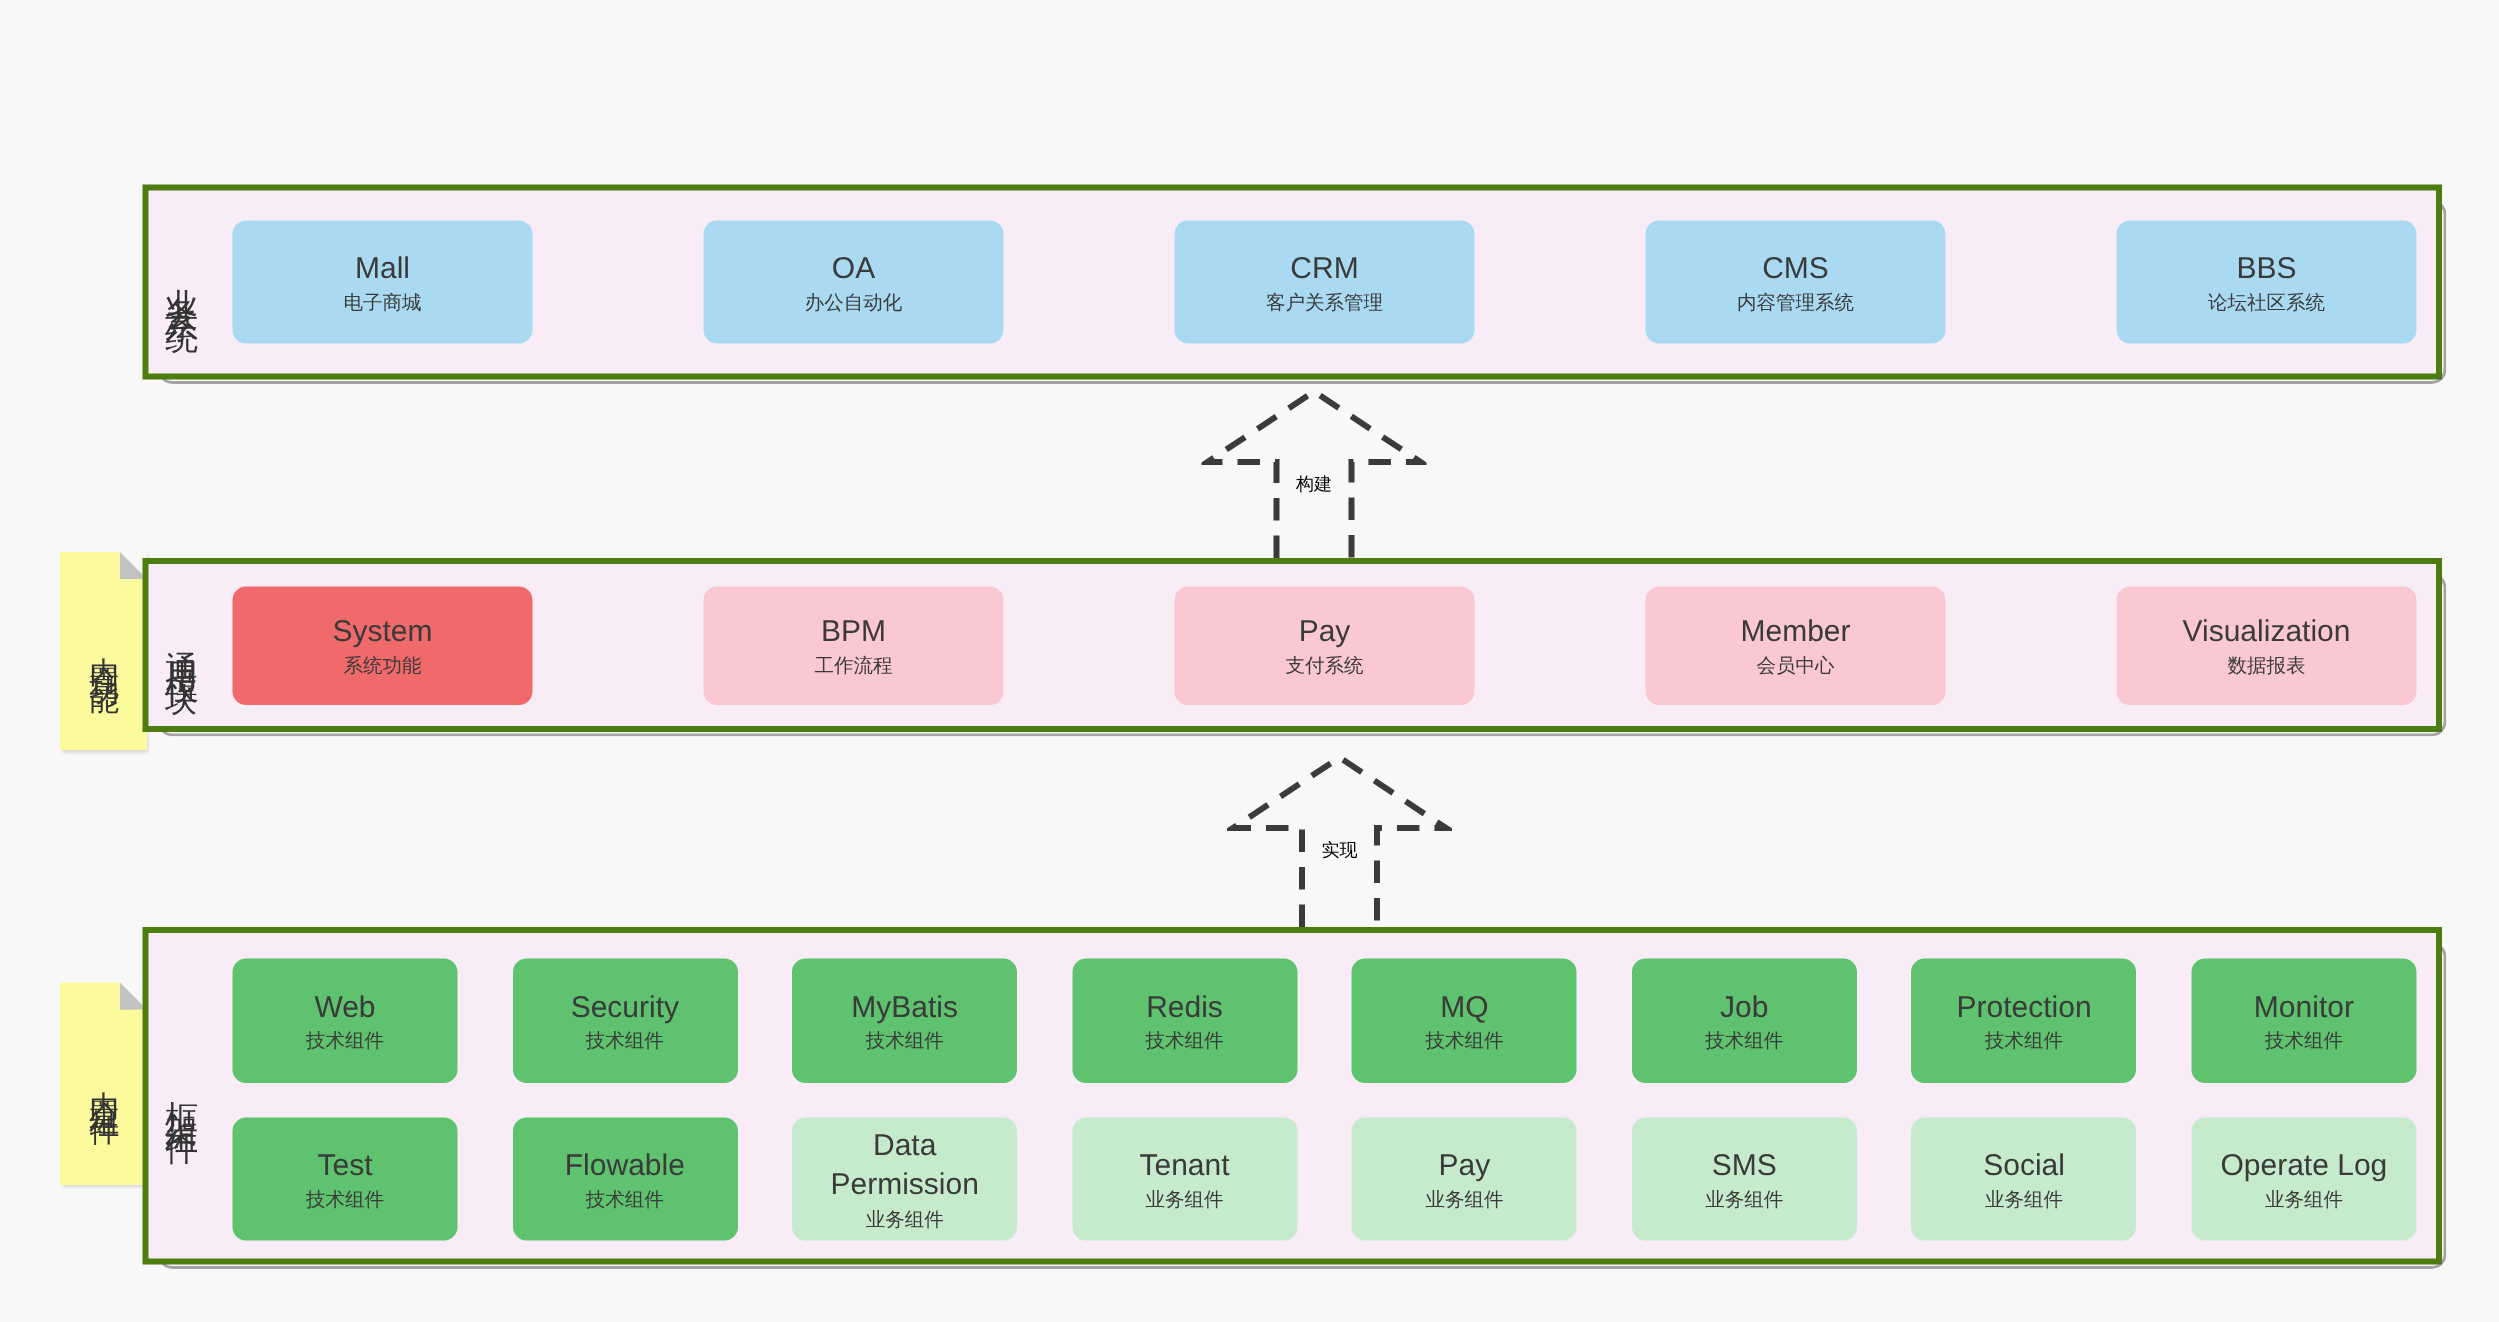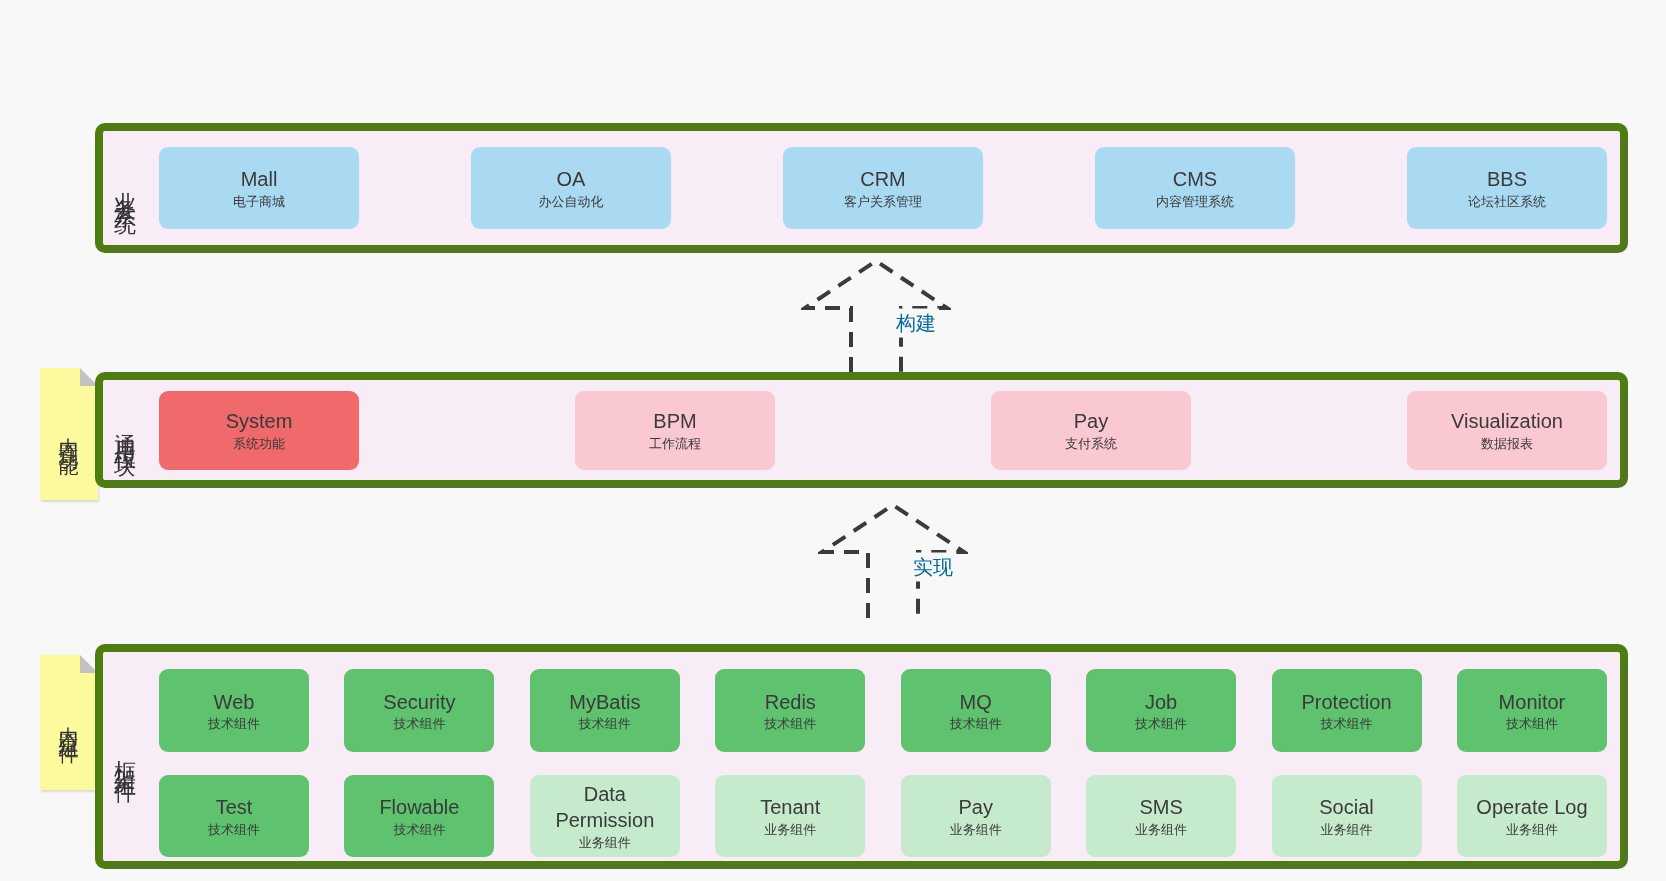--- a/index.html
+++ b/index.html
@@ -9,39 +9,39 @@
     font-family:"Liberation Sans","DejaVu Sans",sans-serif;
     color:#383838;
     overflow:hidden;
   }
   .stage{position:relative;width:1666px;height:881px;}
 
   
   .layer{
     position:absolute;left:95px;width:1533px;
     background:#f8edf7;
-    border:8px solid #4d7c0f;
-    border-radius:10px;
+    border:4px solid #4d7c0f;
+    border-radius:0;
     box-sizing:border-box;
     z-index:2;
   }
   
   .layer::after{
     content:"";
     position:absolute;
     top:6px;left:6px;right:-7px;bottom:-7px;
     border:2px solid rgba(95,95,95,0.55);
     border-top-color:transparent;
     border-left-color:transparent;
     border-radius:10px;
     pointer-events:none;
   }
   #layer-business{top:123px;height:130px;}
   #layer-modules{top:372px;height:116px;}
-  #layer-components{top:644px;height:225px;}
+  #layer-components{top:618px;height:225px;}
 
   .layer-label{
     position:absolute;
     left:11px;top:50%;
     transform:translateY(-50%);
     writing-mode:vertical-lr;
     text-orientation:upright;
     font-size:22px;
     letter-spacing:7px;
     color:#333;
@@ -120,24 +120,23 @@
     fill:none;
     stroke:#3b3b3b;
     stroke-width:4;
     stroke-dasharray:15 10;
     stroke-linejoin:miter;
   }
   .arrow-label{
     position:absolute;z-index:3;
     transform:translate(-50%,-50%);
     background:#f8f8f8;
-    font-size:20px;color:#0369a1;
+    font-size:12px;color:#000000;
     padding:1px 3px;
     white-space:nowrap;
-    margin-left:40px;
   }
   #arrow-build-label{left:876px;top:323px;}
   #arrow-implement-label{left:893px;top:567px;}
 </style>
 </head>
 <body>
 
 <div class="stage">
 
   <section class="layer" id="layer-business">
@@ -184,20 +183,24 @@
       </div>
       <div class="box box-lg" data-variant="pink">
         <div class="box-name">BPM</div>
         <div class="box-sub">工作流程</div>
       </div>
       <div class="box box-lg" data-variant="pink">
         <div class="box-name">Pay</div>
         <div class="box-sub">支付系统</div>
       </div>
       <div class="box box-lg" data-variant="pink">
+        <div class="box-name">Member</div>
+        <div class="box-sub">会员中心</div>
+      </div>
+      <div class="box box-lg" data-variant="pink">
         <div class="box-name">Visualization</div>
         <div class="box-sub">数据报表</div>
       </div>
     </div>
   </section>
 
   <svg class="arrow-svg" id="arrow-implement" width="150" height="116" viewBox="0 0 150 116">
     <path class="arrow-path" d="M50 116 V50 H4 L75 3 L146 50 H100 V116"></path>
   </svg>
   <span class="arrow-label" id="arrow-implement-label">实现</span>

